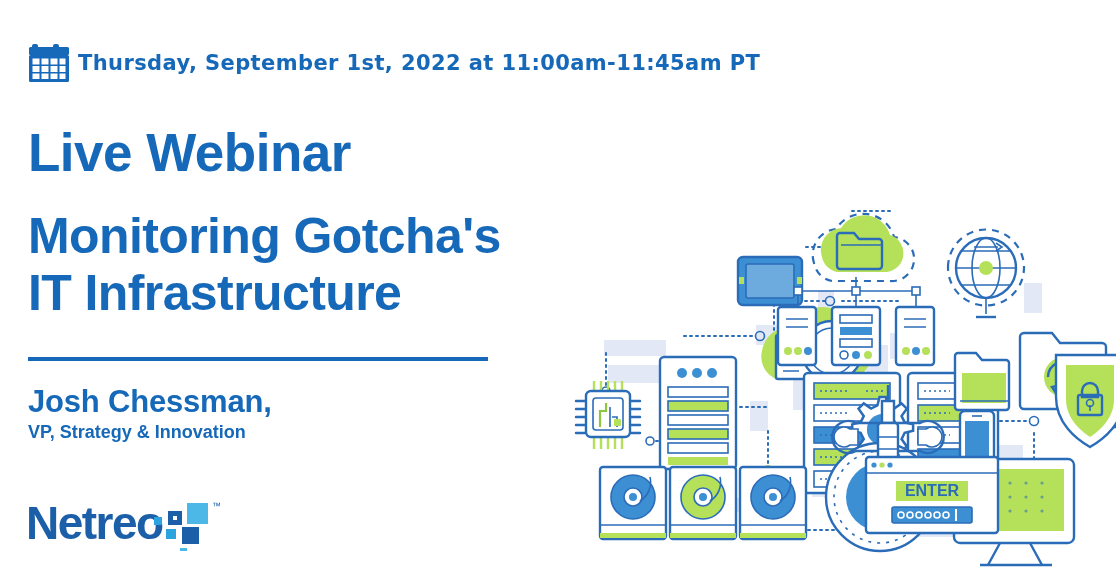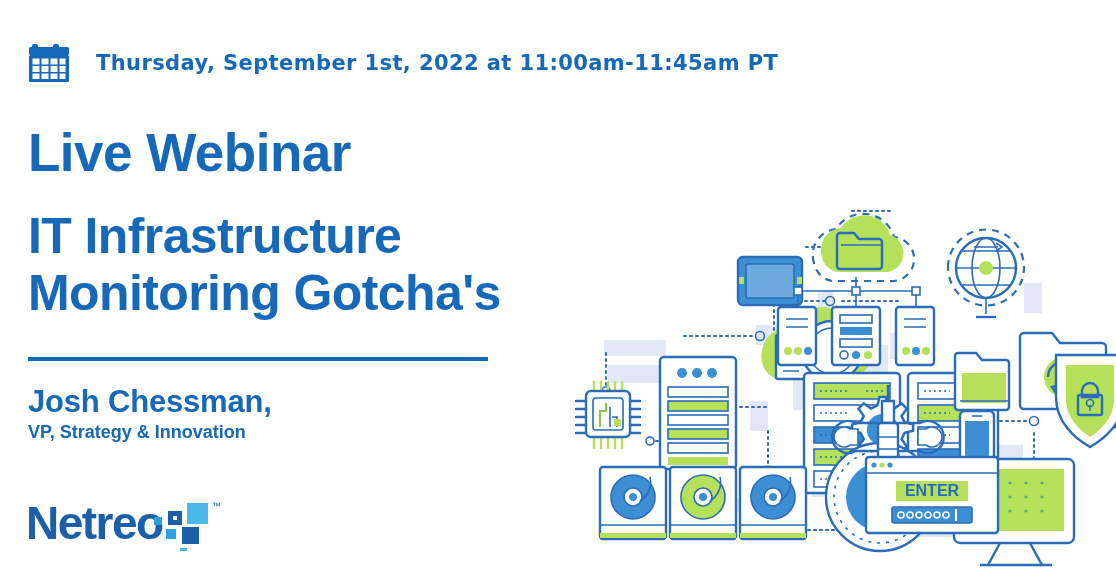--- a/index.html
+++ b/index.html
@@ -9,21 +9,21 @@
     font-family: "Liberation Sans", sans-serif;
     overflow: hidden;
   }
   .poster { position: relative; width: 1116px; height: 583px; background: #fff; }
 
   
   .left { position: absolute; left: 0; top: 0; width: 620px; height: 583px; }
 
   .date-row {
     position: absolute; left: 28px; top: 40px;
-    display: flex; align-items: center; gap: 22px;
+    display: flex; align-items: center; gap: 4px;
   }
   .cal-icon { width: 46px; height: 46px; display: block; }
   .date-text {
     font-size: 21px; font-weight: bold; color: #1668b8;
     letter-spacing: 0.4px; white-space: nowrap;
     font-family: "DejaVu Sans", sans-serif;
   }
 
   .h1-live {
     position: absolute; left: 28px; top: 125px;
@@ -81,22 +81,22 @@
           <rect x="13.5" y="33.5" width="7" height="5.5"></rect>
           <rect x="22.5" y="33.5" width="7" height="5.5"></rect>
           <rect x="31.5" y="33.5" width="6" height="5.5"></rect>
         </g>
       </svg>
       <span class="date-text">Thursday, September 1st, 2022 at 11:00am-11:45am PT</span>
     </div>
 
     <div class="h1-live">Live Webinar</div>
     <div class="h2-title">
+      <div>Monitoring Gotcha's</div>
       <div>IT Infrastructure</div>
-      <div>Monitoring Gotcha's</div>
     </div>
 
     <div class="divider"></div>
 
     <div class="speaker-name">Josh Chessman,</div>
     <div class="speaker-role">VP, Strategy &amp; Innovation</div>
 
     <svg class="logo" viewBox="0 0 200 56">
       <text x="0" y="44" font-family="Liberation Sans, sans-serif" font-size="46" font-weight="bold" fill="#1b5fa8" letter-spacing="-1.5">Netreo</text>
       <g>

